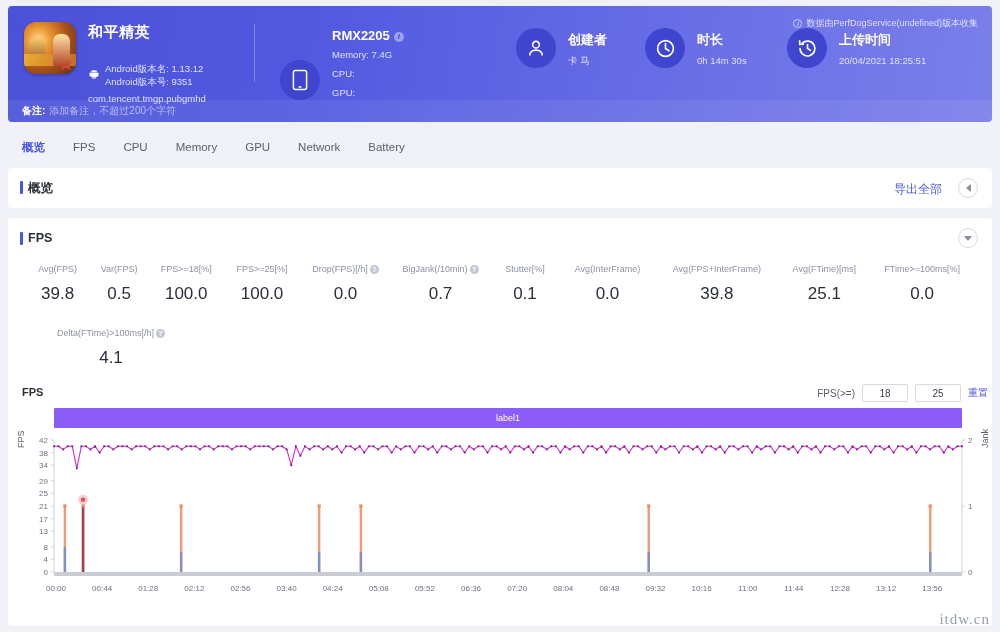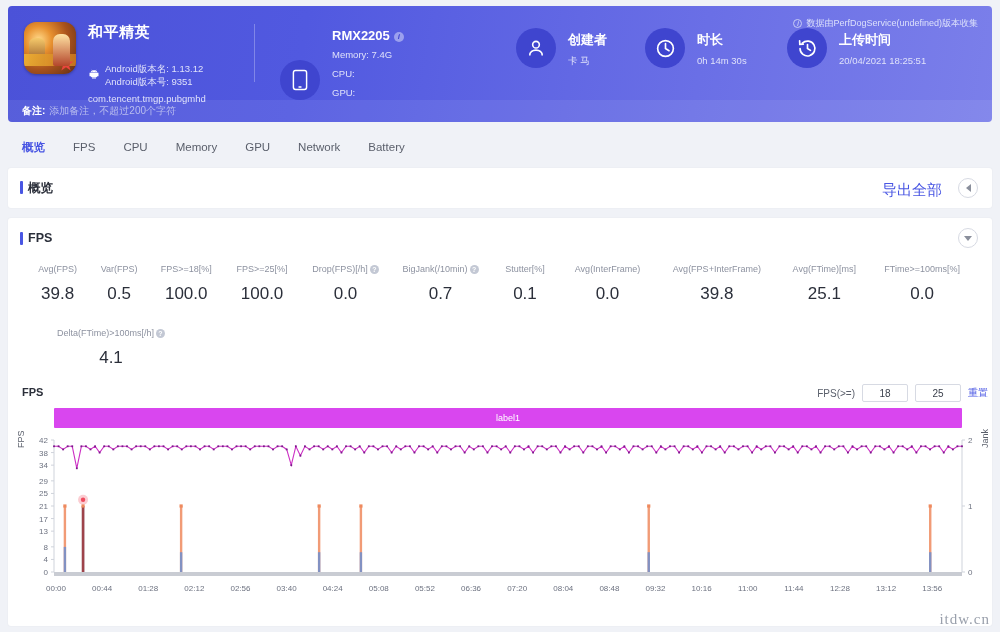--- a/index.html
+++ b/index.html
@@ -118,21 +118,21 @@
   .card-title {
     font-size: 12.5px; font-weight: bold; color: #2b2f3a;
     padding-left: 20px; position: relative;
   }
   .card-title::before {
     content:""; position:absolute; left: 12px; top: 1px;
     width: 3px; height: 13px; background: #4956e3; border-radius: 1px;
   }
   .export-link {
     position: absolute; right: 50px; top: 13px;
-    font-size: 15px; color: #4956e3; cursor: pointer;
+    font-size: 12px; color: #4956e3; cursor: pointer;
   }
   .round-btn {
     position: absolute; right: 14px; top: 10px;
     width: 20px; height: 20px; border-radius: 50%;
     border: 1px solid #d7dae3; background: #fff;
     display: flex; align-items: center; justify-content: center; cursor: pointer;
   }
   .tri { width: 0; height: 0; }
   .tri-left { border-top: 4px solid transparent; border-bottom: 4px solid transparent; border-right: 5px solid #8a8f9c; }
   .tri-down { border-left: 4px solid transparent; border-right: 4px solid transparent; border-top: 5px solid #8a8f9c; }
@@ -170,21 +170,21 @@
   .fps-filter .ff-label { font-size: 10px; color: #5a5f6b; }
   .fps-input {
     width: 46px; height: 18px; border: 1px solid #d7dae3; border-radius: 2px;
     font-size: 10px; color: #3c414d; text-align: center; background: #fff;
     font-family: "Liberation Sans", sans-serif;
   }
   .reset-link { font-size: 10px; color: #4956e3; cursor: pointer; }
 
   .label-bar {
     position: absolute; left: 46px; top: 22px; width: 908px; height: 20px;
-    background: #d946ef; border-radius: 1px;
+    background: #8b5cf6; border-radius: 1px;
     display: flex; align-items: center; justify-content: center;
   }
   .label-bar span { font-size: 9px; color: #fff; }
 
   .plot-wrap { position: absolute; left: 0; top: 48px; width: 984px; height: 150px; }
   .y-title {
     position: absolute; left: 8px; top: 62px; font-size: 9px; color: #5a5f6b;
     transform: rotate(-90deg); transform-origin: left top;
   }
   .y2-title {

